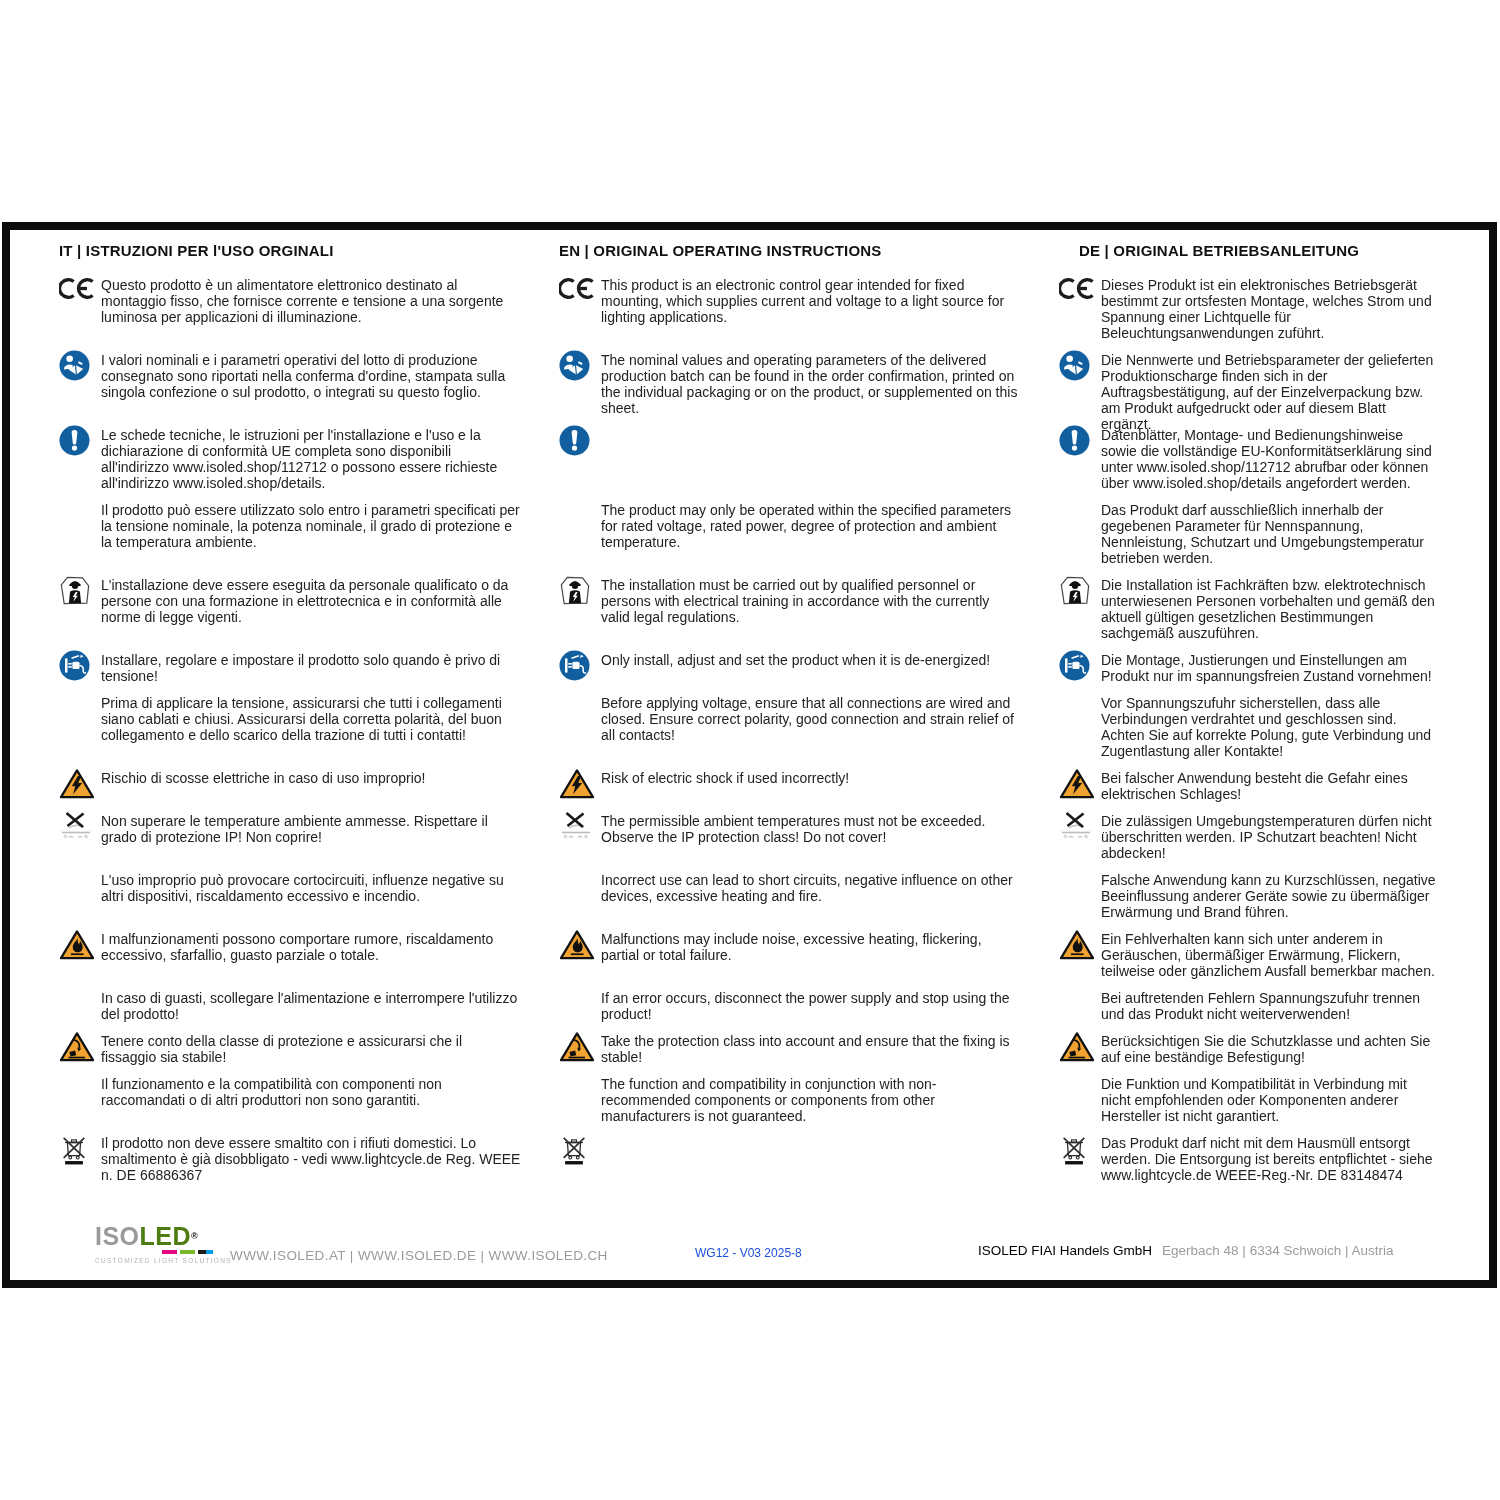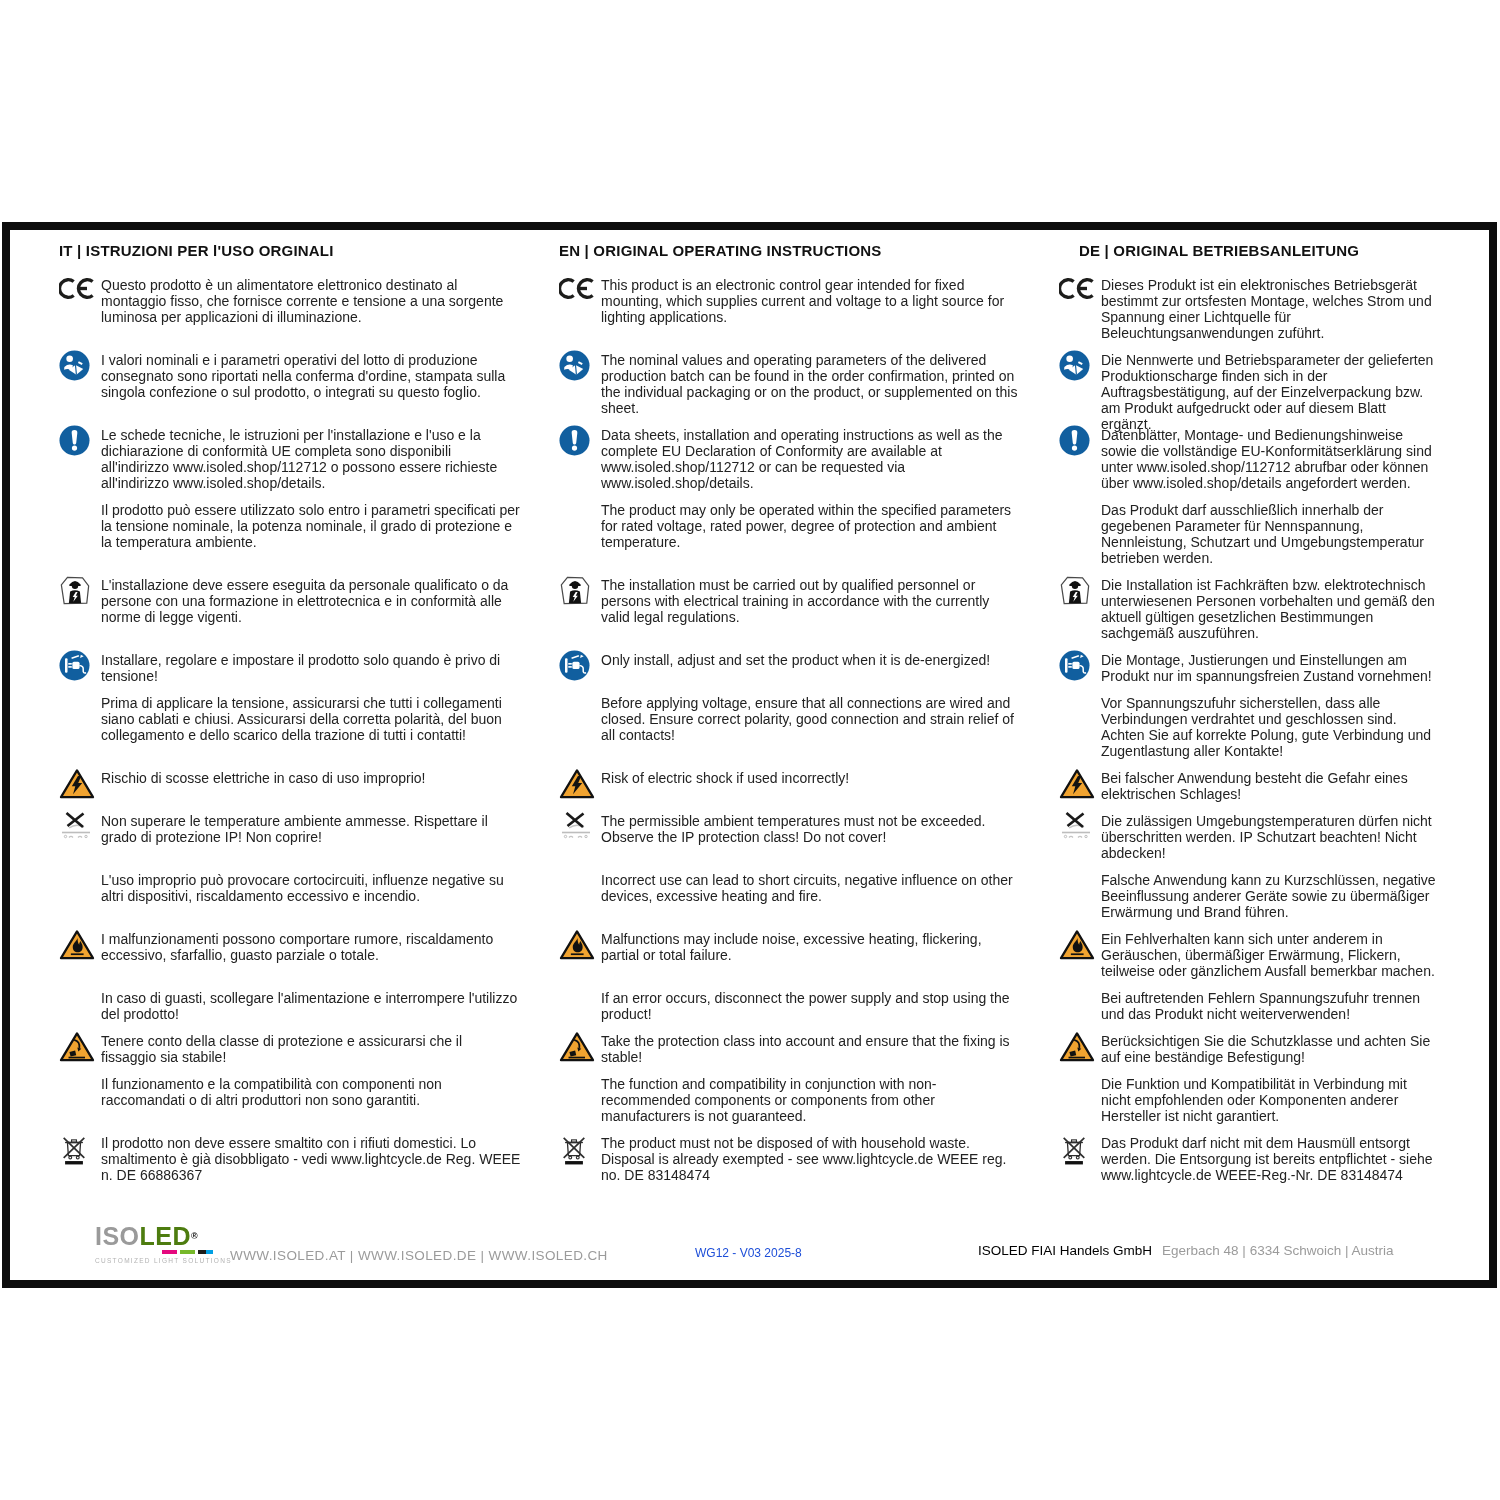--- a/index.html
+++ b/index.html
@@ -161,21 +161,20 @@
       </svg>
     <p class="t r3 ct3">Die Nennwerte und Betriebsparameter der gelieferten Produktionscharge finden sich in der Auftragsbestätigung, auf der Einzelverpackung bzw. am Produkt aufgedruckt oder auf diesem Blatt ergänzt.</p>
 
     <svg class="ic s-round r4 ci1">
         <use href="#sym-info"></use>
       </svg>
     <p class="t r4 ct1">Le schede tecniche, le istruzioni per l'installazione e l'uso e la dichiarazione di conformità UE completa sono disponibili all'indirizzo www.isoled.shop/112712 o possono essere richieste all'indirizzo www.isoled.shop/details.</p>
     <svg class="ic s-round r4 ci2">
         <use href="#sym-info"></use>
       </svg>
-    <p class="t r4 ct2">Data sheets, installation and operating instructions as well as the complete EU Declaration of Conformity are available at www.isoled.shop/112712 or can be requested via www.isoled.shop/details.</p>
     <svg class="ic s-round r4 ci3">
         <use href="#sym-info"></use>
       </svg>
     <p class="t r4 ct3">Datenblätter, Montage- und Bedienungshinweise sowie die vollständige EU-Konformitätserklärung sind unter www.isoled.shop/112712 abrufbar oder können über www.isoled.shop/details angefordert werden.</p>
 
     <p class="t r5 ct1">Il prodotto può essere utilizzato solo entro i parametri specificati per la tensione nominale, la potenza nominale, il grado di protezione e la temperatura ambiente.</p>
     <p class="t r5 ct2">The product may only be operated within the specified parameters for rated voltage, rated power, degree of protection and ambient temperature.</p>
     <p class="t r5 ct3">Das Produkt darf ausschließlich innerhalb der gegebenen Parameter für Nennspannung, Nennleistung, Schutzart und Umgebungstemperatur betrieben werden.</p>
 
     <svg class="ic s-el r6 ci1">
@@ -272,21 +271,20 @@
     <p class="t r15 ct2">The function and compatibility in conjunction with non-recommended components or components from other manufacturers is not guaranteed.</p>
     <p class="t r15 ct3">Die Funktion und Kompatibilität in Verbindung mit nicht empfohlenden oder Komponenten anderer Hersteller ist nicht garantiert.</p>
 
     <svg class="ic s-weee r16 ci1">
         <use href="#sym-weee"></use>
       </svg>
     <p class="t r16 ct1">Il prodotto non deve essere smaltito con i rifiuti domestici. Lo smaltimento è già disobbligato - vedi www.lightcycle.de Reg. WEEE n. DE 66886367</p>
     <svg class="ic s-weee r16 ci2">
         <use href="#sym-weee"></use>
       </svg>
-    <p class="t r16 ct2">The product must not be disposed of with household waste. Disposal is already exempted - see www.lightcycle.de WEEE reg. no. DE 83148474</p>
     <svg class="ic s-weee r16 ci3">
         <use href="#sym-weee"></use>
       </svg>
     <p class="t r16 ct3">Das Produkt darf nicht mit dem Hausmüll entsorgt werden. Die Entsorgung ist bereits entpflichtet - siehe www.lightcycle.de WEEE-Reg.-Nr. DE 83148474</p>
 
   </div>
 
   <div class="footer">
     <div class="f-logo">
       <div class="logo-word"><span>ISO</span><span class="led">LED</span><span class="tm">®</span></div>

